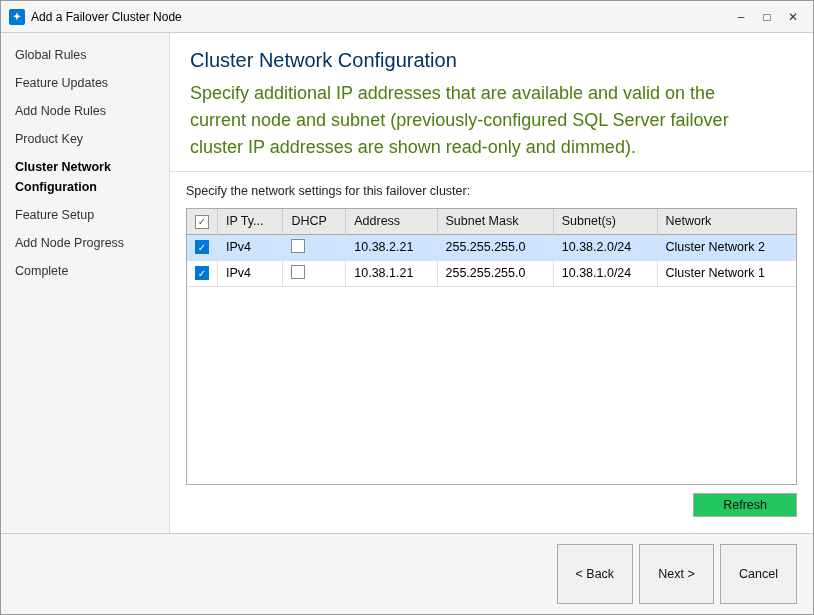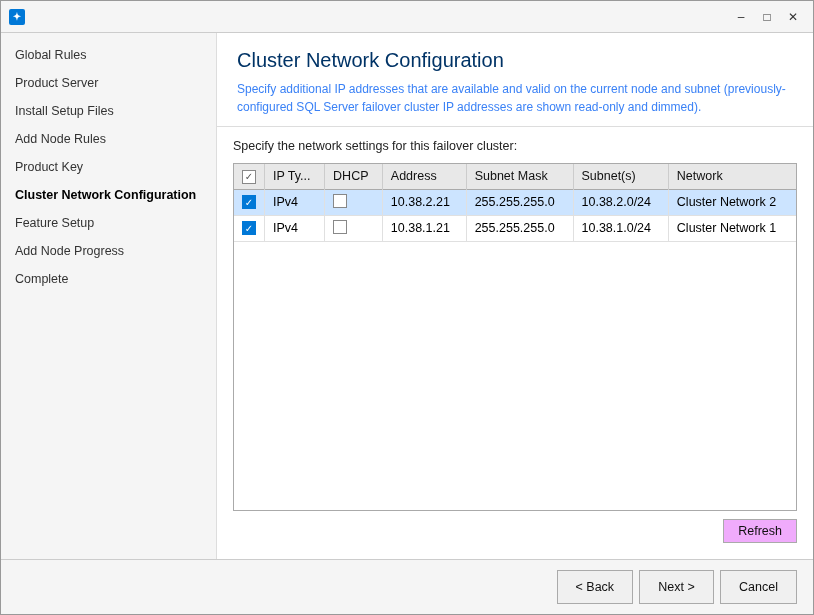--- a/index.html
+++ b/index.html
@@ -68,21 +68,21 @@
       justify-content: center;
       font-size: 12px;
       color: #333;
     }
     .content-area {
       display: flex;
       flex: 1;
       overflow: hidden;
     }
     .sidebar {
-      width: 216px;
+      width: 169px;
       background: #f5f5f5;
       border-right: 1px solid #ddd;
       padding: 8px 0;
       flex-shrink: 0;
     }
     .sidebar-item {
       padding: 4px 14px;
       cursor: pointer;
       color: #333;
       font-size: 12.5px;
@@ -102,22 +102,22 @@
       padding: 16px 20px 10px 20px;
       border-bottom: 1px solid #ddd;
     }
     .main-title {
       font-size: 20px;
       font-weight: 400;
       color: #003366;
       margin-bottom: 8px;
     }
     .main-description {
-      font-size: 12px;
-      color: #3b82f6;
+      font-size: 18px;
+      color: #4d7c0f;
       line-height: 1.5;
       max-width: 560px;
     }
     .main-body {
       flex: 1;
       padding: 12px 16px;
       display: flex;
       flex-direction: column;
     }
     .network-label {
@@ -183,69 +183,69 @@
       border-color: #888;
       color: #555;
       font-size: 10px;
     }
     .refresh-row {
       display: flex;
       justify-content: flex-end;
       padding: 8px 0 4px 0;
     }
     .refresh-btn {
-      padding: 4px 14px;
-      background: #f0abfc;
+      padding: 4px 29px;
+      background: #22c55e;
       border: 1px solid #aaa;
       cursor: pointer;
       font-size: 12.5px;
       color: #111;
     }
     .footer {
       border-top: 1px solid #ccc;
       padding: 10px 16px;
       display: flex;
       justify-content: flex-end;
       gap: 6px;
       background: #f5f5f5;
     }
     .footer-btn {
-      padding: 9px 18px;
+      padding: 22px 18px;
       background: #f0f0f0;
       border: 1px solid #aaa;
       cursor: pointer;
       font-size: 12.5px;
       color: #111;
       min-width: 75px;
     }
   </style>
 </head>
 <body>
 
 <div class="window">
 
   <div class="title-bar">
     <div class="title-bar-left">
       <div class="title-bar-icon">
         <span>✦</span>
       </div>
+      <span class="title-bar-title">Add a Failover Cluster Node</span>
     </div>
     <div class="title-bar-controls">
       <button class="title-bar-btn">–</button>
       <button class="title-bar-btn">□</button>
       <button class="title-bar-btn close">✕</button>
     </div>
   </div>
 
   <div class="content-area">
 
     <div class="sidebar">
     <div class="sidebar-item">Global Rules</div>
-        <div class="sidebar-item">Product Server</div>
-        <div class="sidebar-item">Install Setup Files</div>
+        <div class="sidebar-item">Feature Updates</div>
         <div class="sidebar-item">Add Node Rules</div>
         <div class="sidebar-item">Product Key</div>
         <div class="sidebar-item active">Cluster Network Configuration</div>
         <div class="sidebar-item">Feature Setup</div>
         <div class="sidebar-item">Add Node Progress</div>
         <div class="sidebar-item">Complete</div>
       </div>
 
     <div class="main-panel">
       <div class="main-header">

